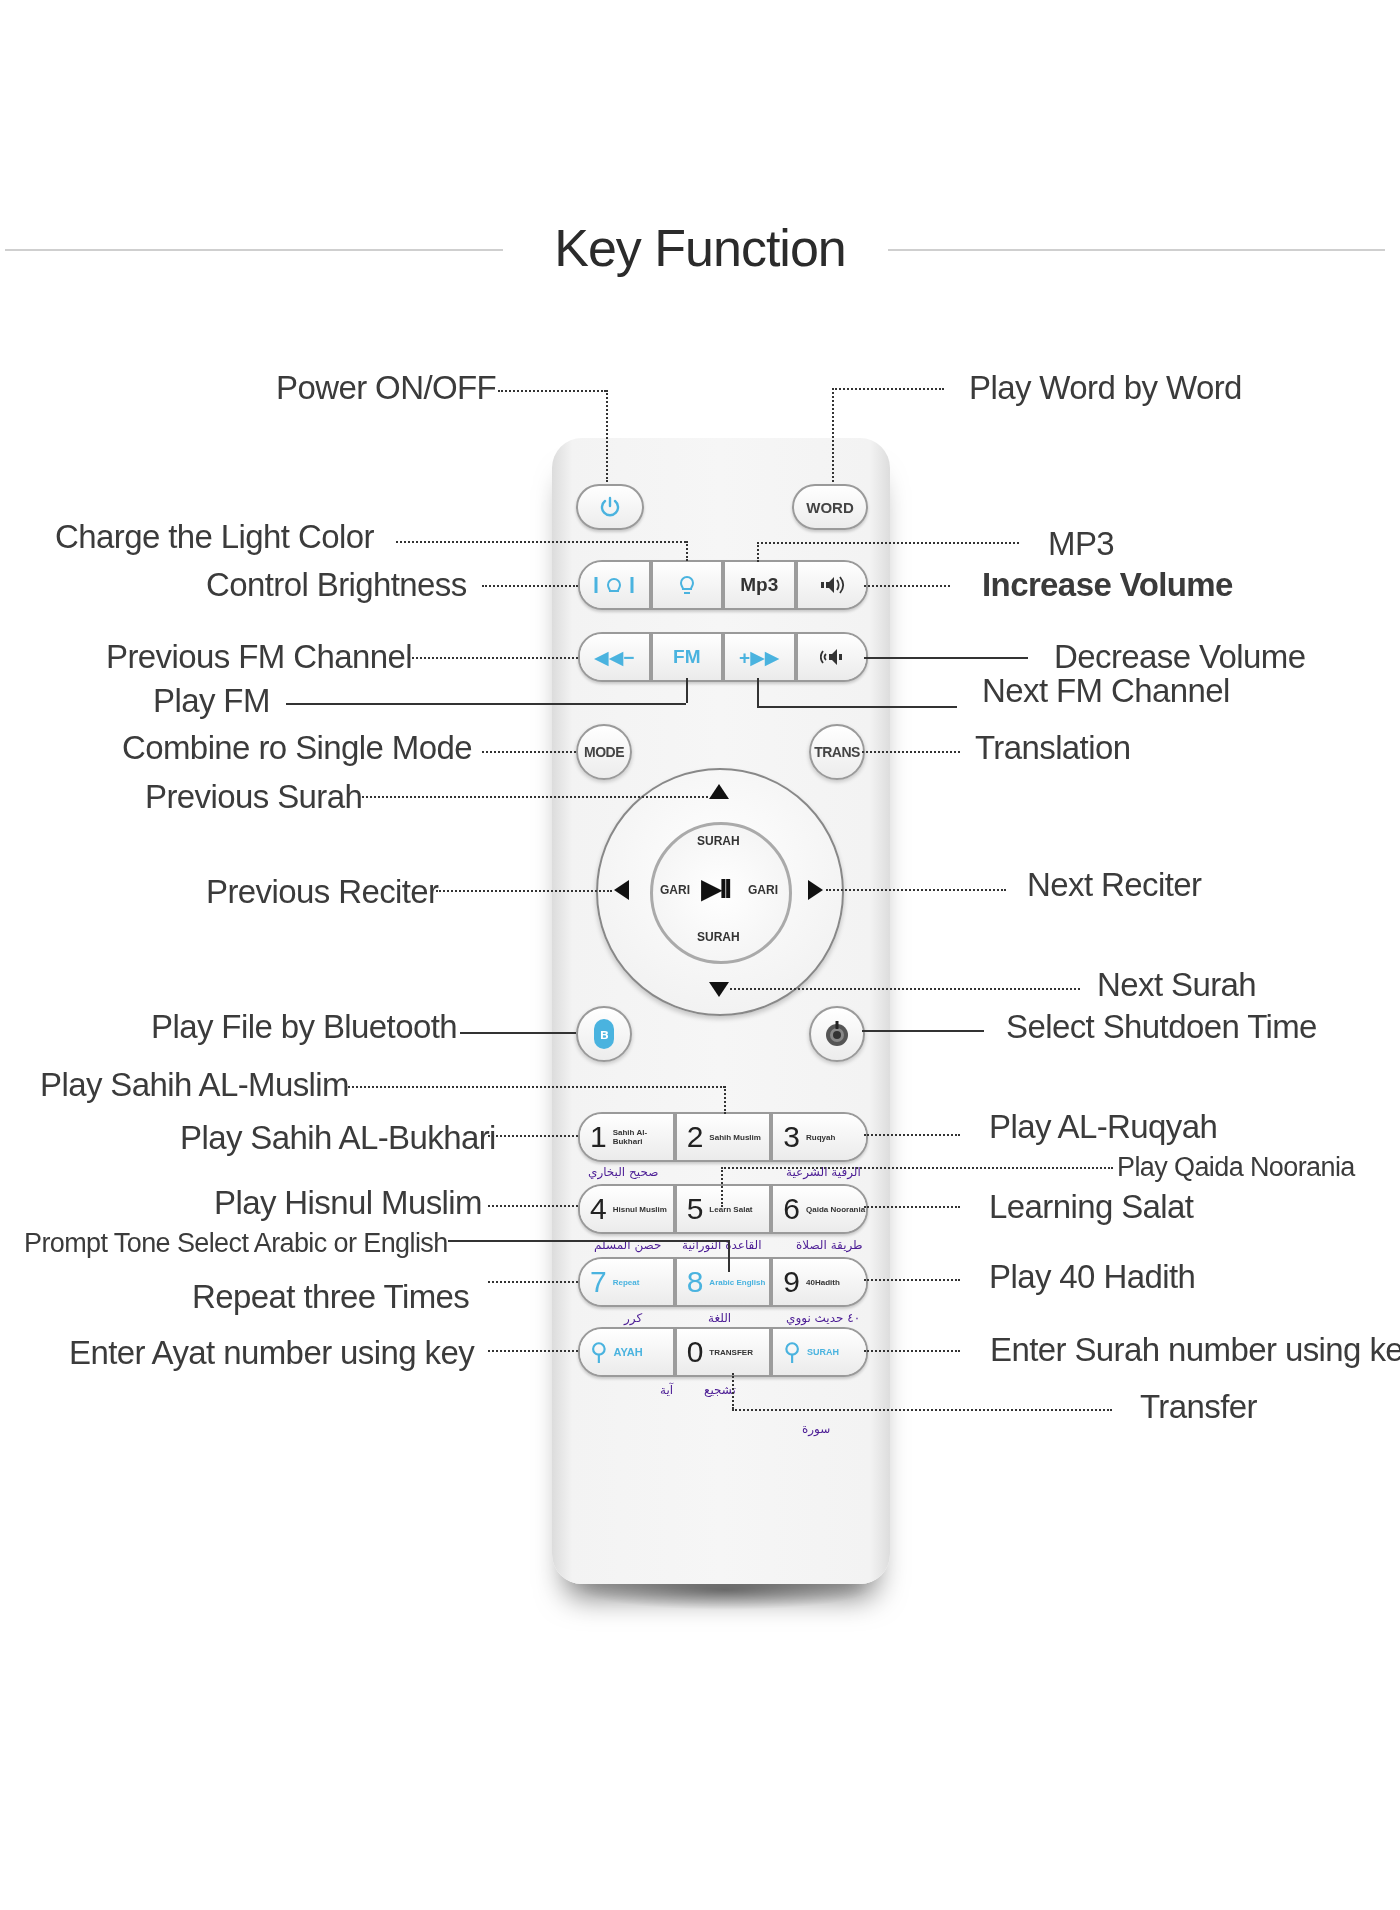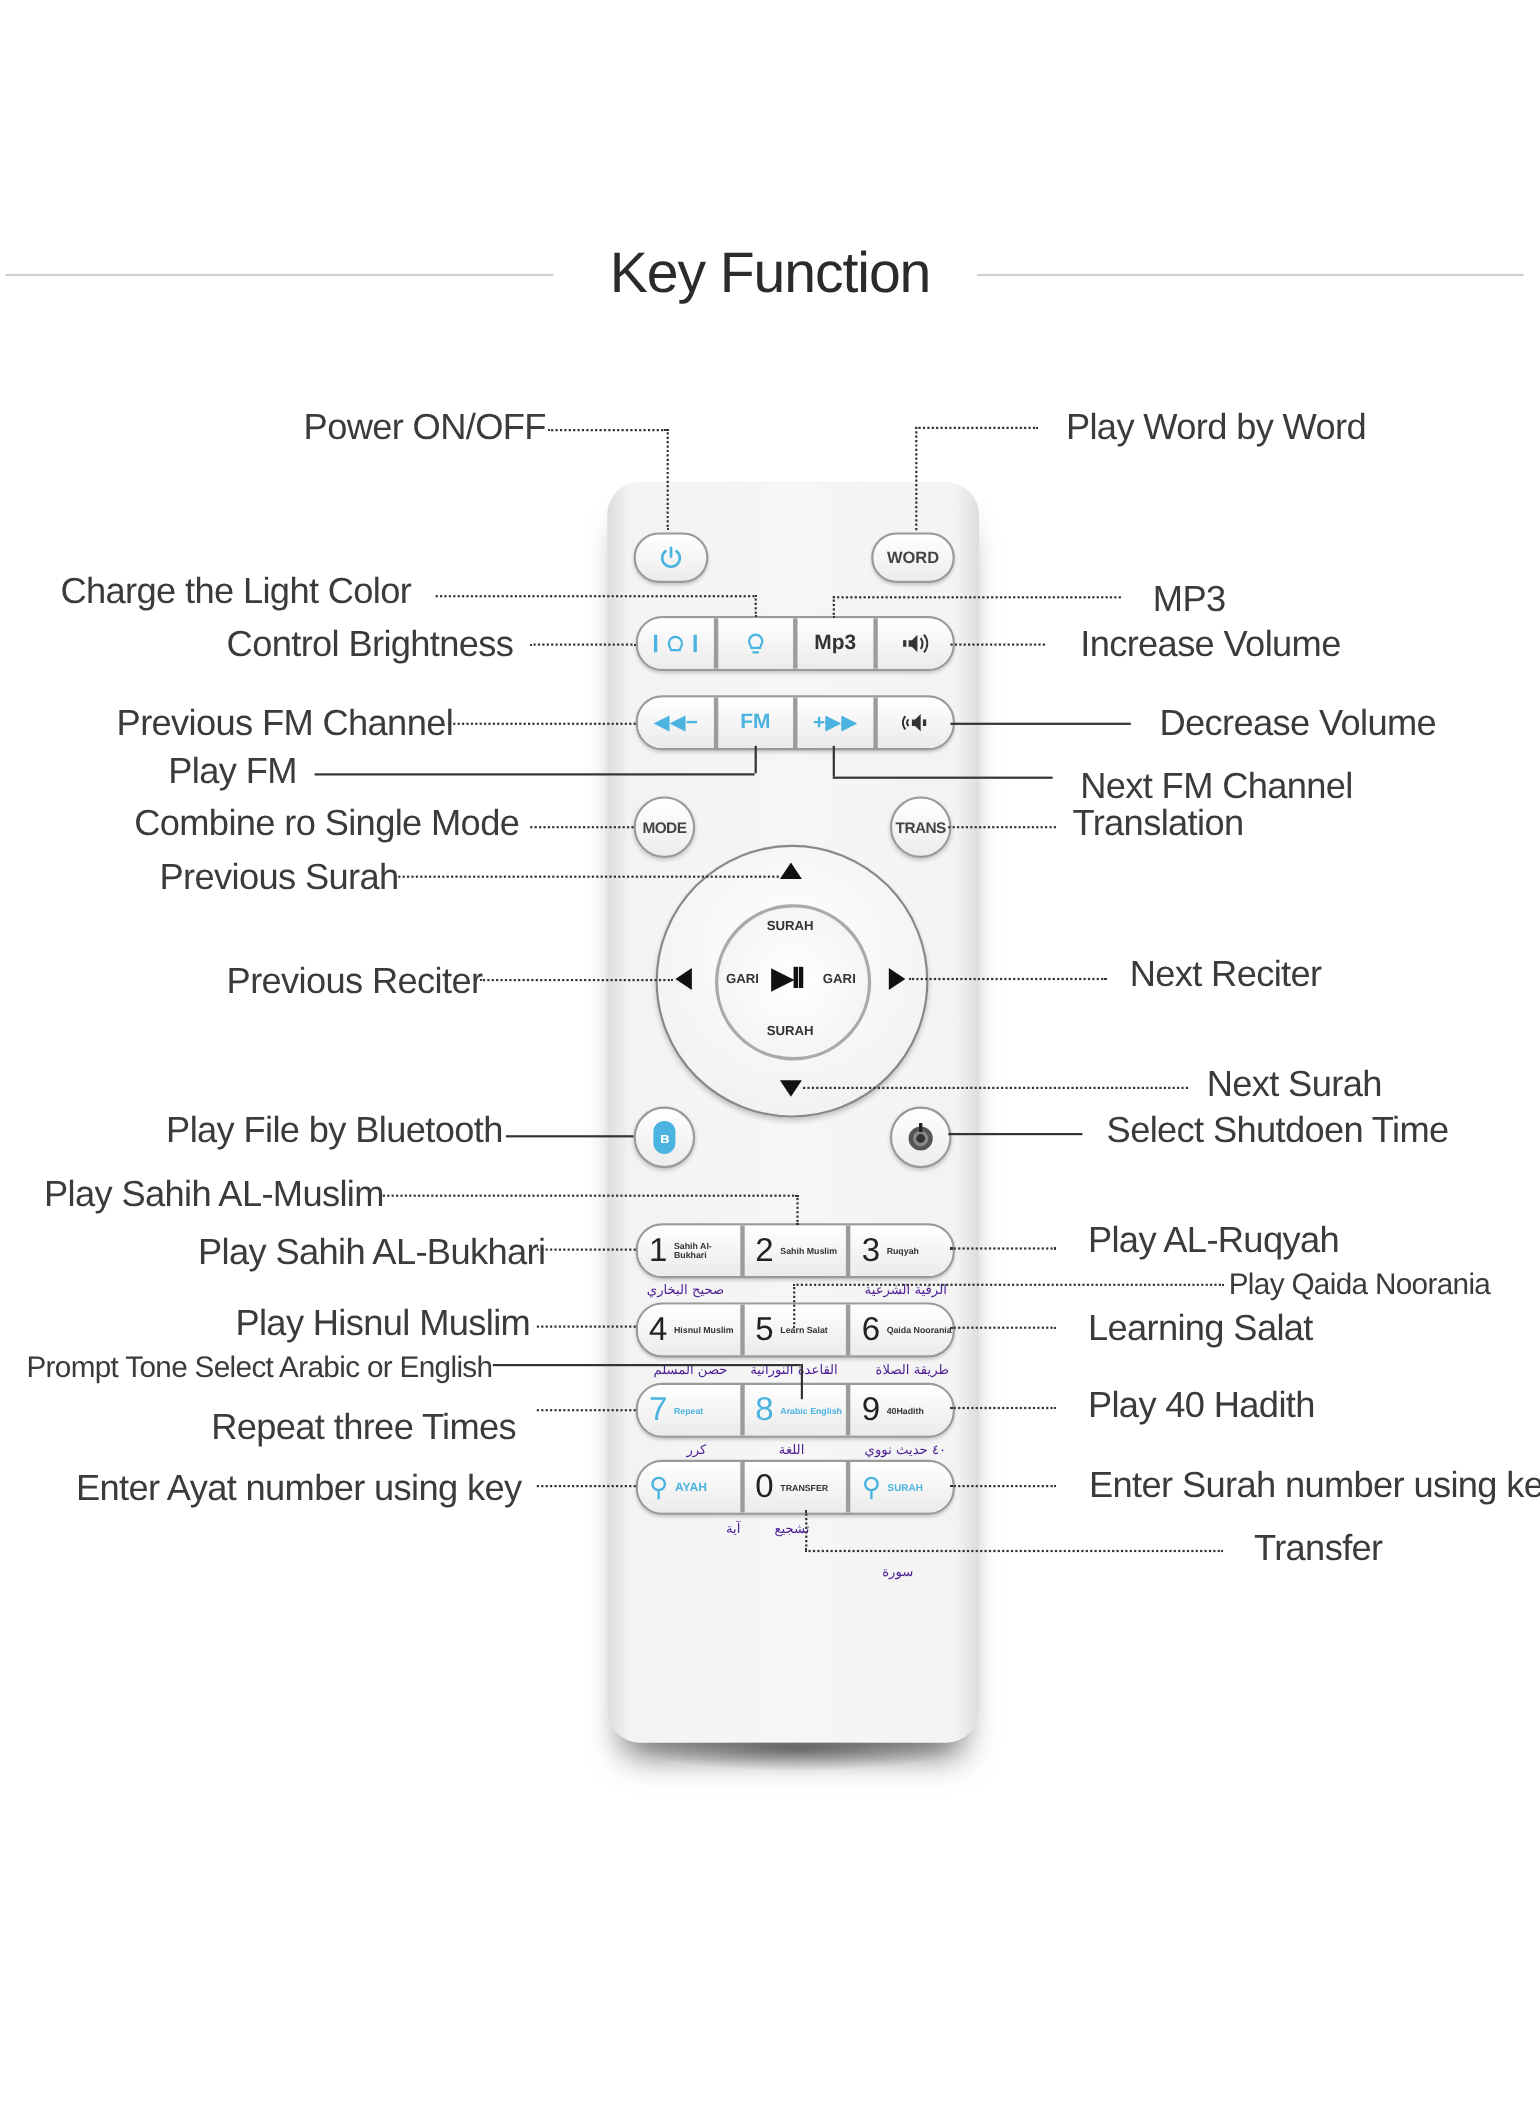--- a/index.html
+++ b/index.html
@@ -210,34 +210,34 @@
 <div class="dot" style="left:396px;top:541px;width:290px;"></div>
 <div class="vdot" style="left:686px;top:541px;height:20px;"></div>
 
 <div class="lbl" style="left:206px;top:568px;">Control Brightness</div>
 <div class="dot" style="left:482px;top:585px;width:96px;"></div>
 
 <div class="lbl" style="left:1048px;top:527px;">MP3</div>
 <div class="dot" style="left:757px;top:542px;width:262px;"></div>
 <div class="vdot" style="left:757px;top:542px;height:20px;"></div>
 
-<div class="lbl" style="left:982px;top:568px;">Increase Volume</div>
+<div class="lbl" style="left:982px;top:568px;font-weight:bold;">Increase Volume</div>
 <div class="dot" style="left:864px;top:585px;width:86px;"></div>
 
 <div class="lbl" style="left:106px;top:640px;">Previous FM Channel</div>
 <div class="dot" style="left:408px;top:657px;width:170px;"></div>
 
 <div class="lbl" style="left:1054px;top:640px;">Decrease Volume</div>
 <div class="solid" style="left:864px;top:657px;width:164px;"></div>
 
 <div class="lbl" style="left:153px;top:684px;">Play FM</div>
 <div class="solid" style="left:286px;top:703px;width:400px;"></div>
 <div class="vsolid" style="left:686px;top:678px;height:25px;"></div>
 
-<div class="lbl" style="left:982px;top:697px;text-align:right;">Next FM Channel</div>
+<div class="lbl" style="left:982px;top:674px;text-align:right;">Next FM Channel</div>
 <div class="solid" style="left:757px;top:706px;width:200px;"></div>
 <div class="vsolid" style="left:757px;top:678px;height:28px;"></div>
 
 <div class="lbl" style="left:122px;top:731px;">Combine ro Single Mode</div>
 <div class="dot" style="left:482px;top:751px;width:94px;"></div>
 
 <div class="lbl" style="left:975px;top:731px;">Translation</div>
 <div class="dot" style="left:862px;top:751px;width:98px;"></div>
 
 <div class="lbl" style="left:145px;top:780px;">Previous Surah</div>

